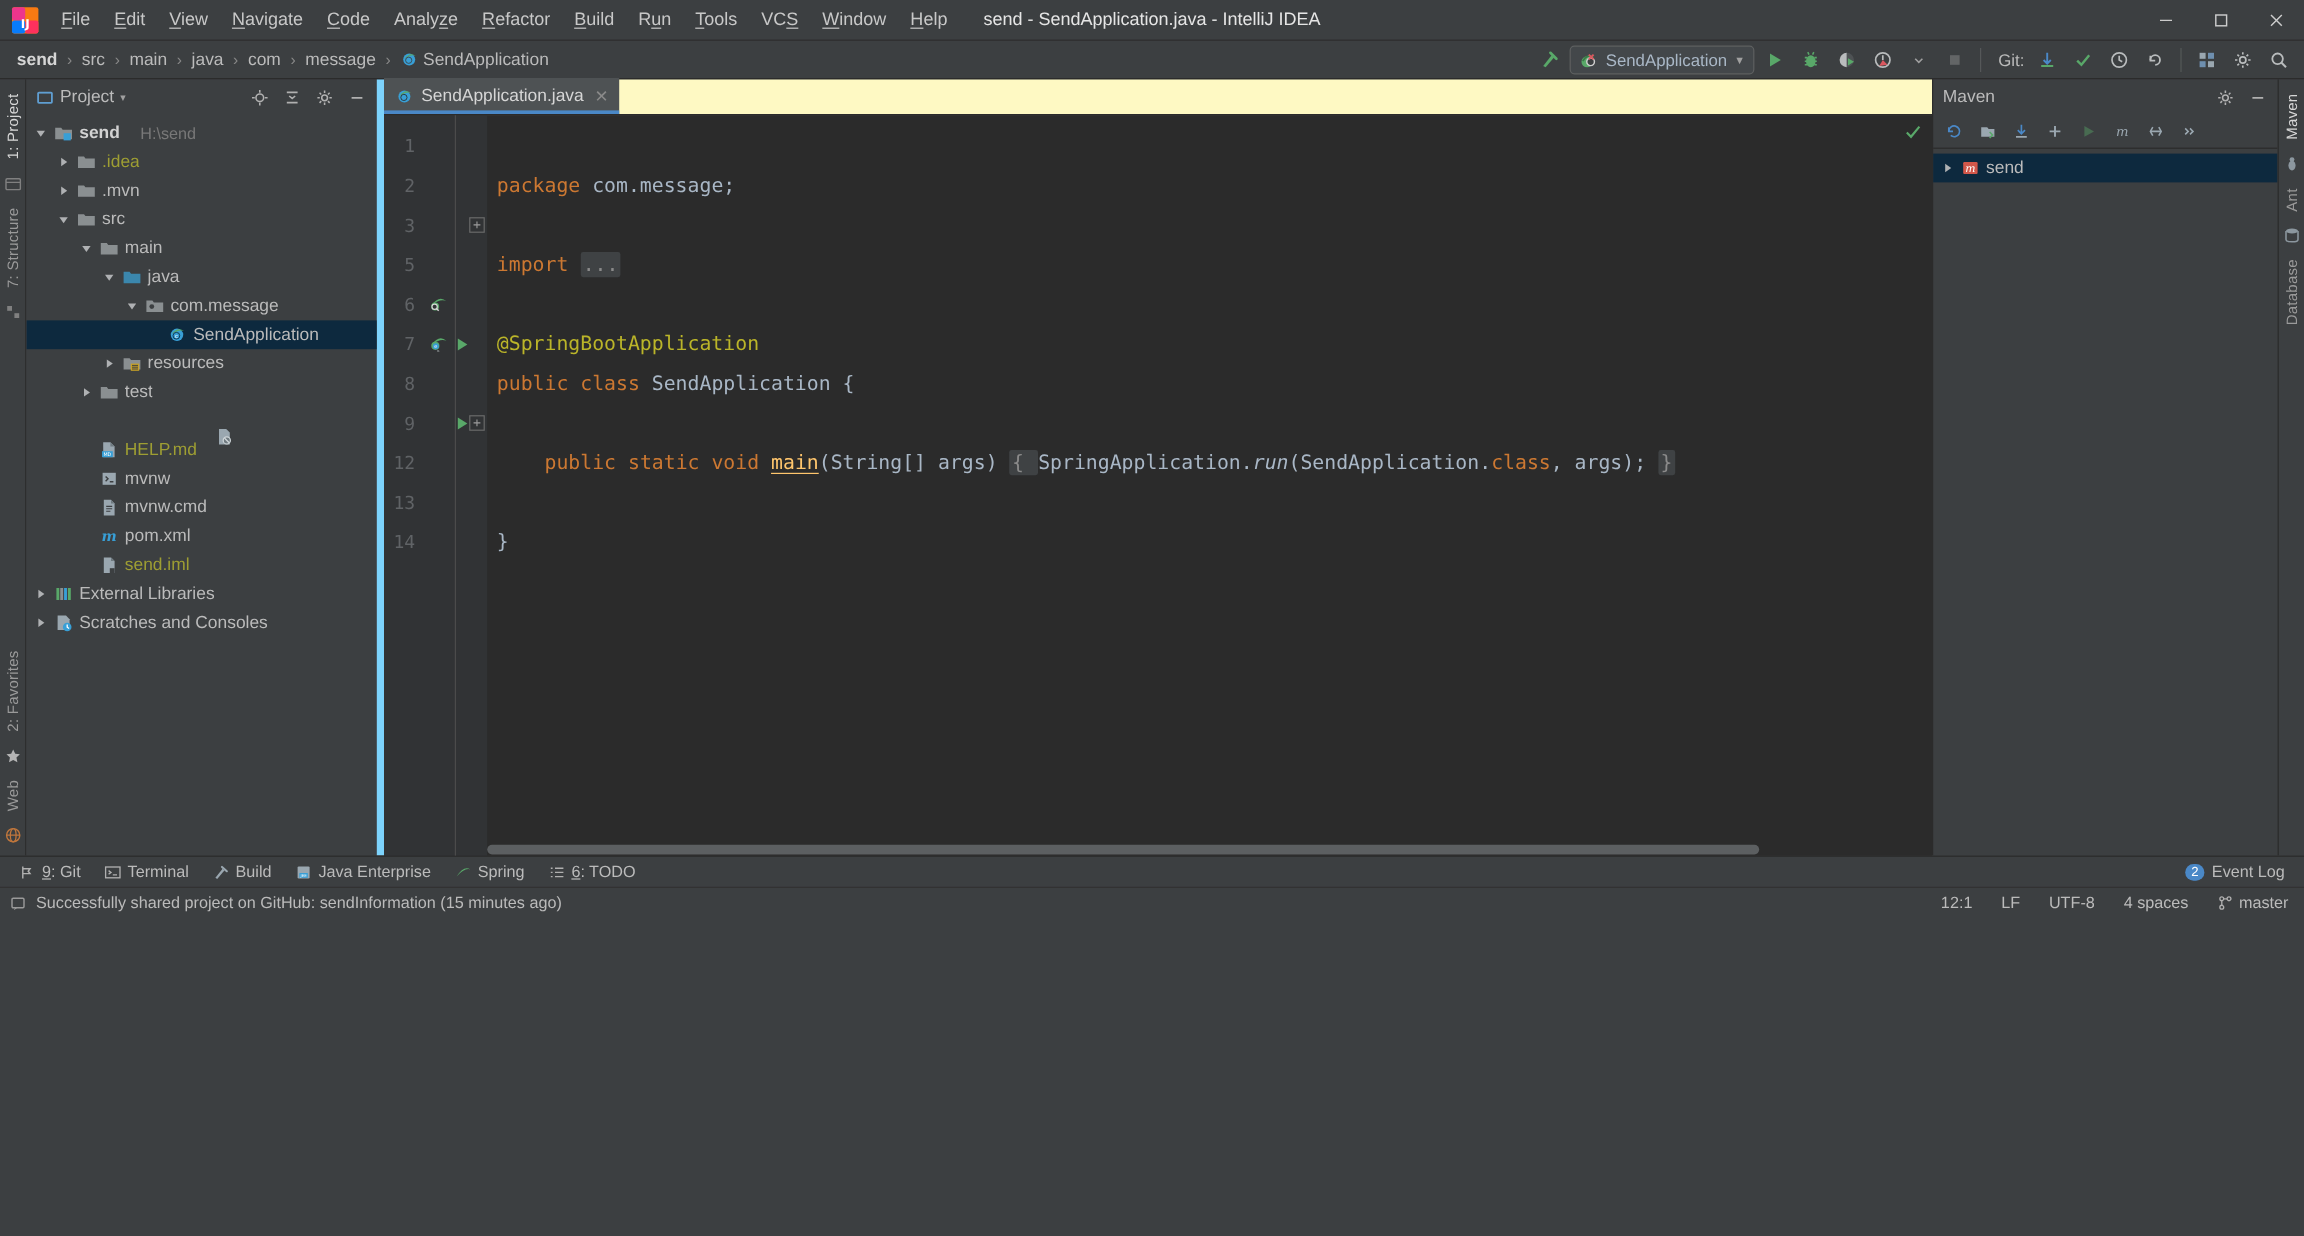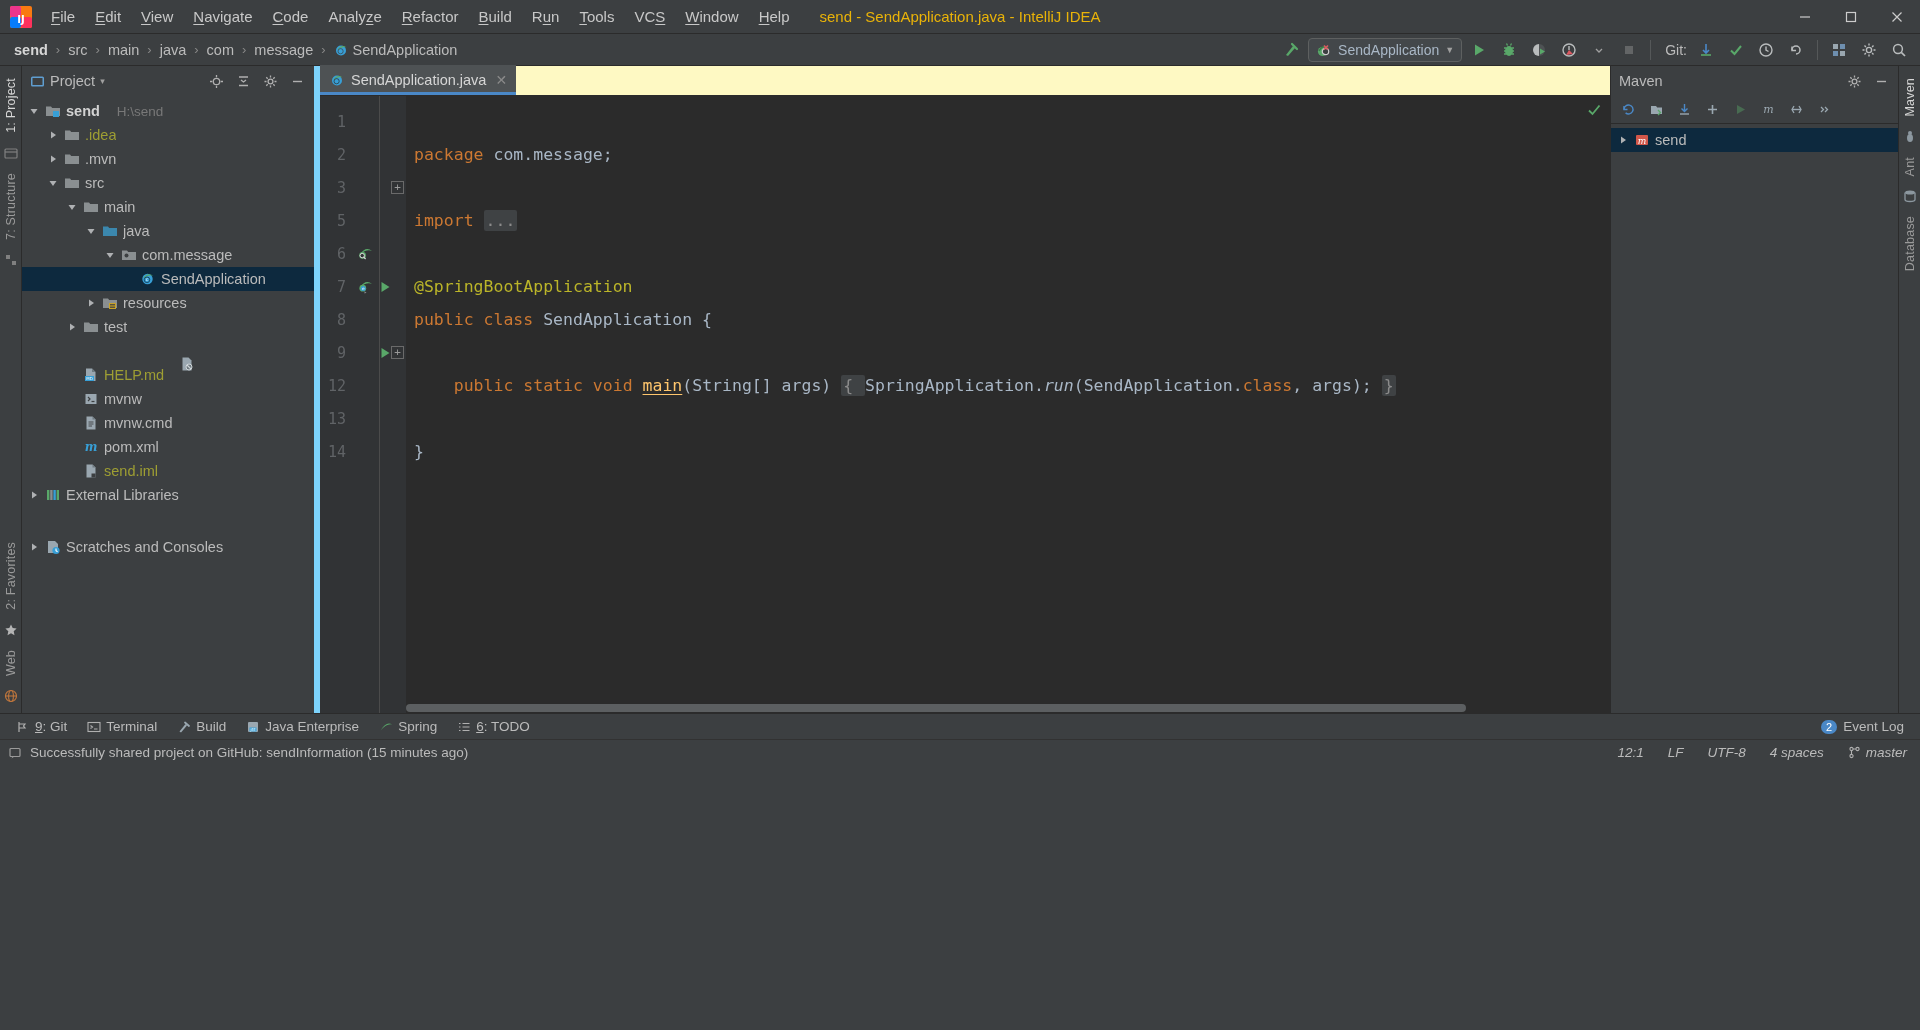--- a/index.html
+++ b/index.html
@@ -19,21 +19,21 @@
   }
   .logo{ width:26px; height:26px; margin:0 8px 0 8px; position:relative; flex:0 0 26px;}
   .menus{ display:flex; align-items:center; gap:2px; }
   .menu-item{
     padding:4px 9px; font-size:15px; color:#c8c8c8; cursor:default;
     white-space:nowrap; border-radius:2px;
   }
   .menu-item u{ text-decoration:underline; text-underline-offset:2px;}
   .win-title{
     position:absolute; left:0; right:0; text-align:center; font-size:15px;
-    color:#eab308; pointer-events:none;
+    color:#e5e5e5; pointer-events:none;
   }
   .win-btns{ margin-left:auto; display:flex; align-items:center; height:100%; }
   .win-btn{ width:46px; height:34px; display:flex; align-items:center; justify-content:center; }
 
   
   .navbar{
     height:32px; flex:0 0 32px; background:#3c3f41; display:flex; align-items:center;
     padding:0 8px; border-bottom:1px solid #2b2b2b; position:relative;
   }
   .crumbs{ display:flex; align-items:center; gap:1px; font-size:14.5px; }
@@ -168,21 +168,21 @@
   .evlog{ display:flex;align-items:center;gap:6px;padding:2px 8px;font-size:13.5px;}
   .badge{
     background:#4a88c7;color:#fff;border-radius:8px;font-size:11px;padding:0 5px;line-height:14px;height:14px;
     display:inline-flex;align-items:center;
   }
   .statusbar{
     height:26px; flex:0 0 26px; background:#3c3f41; display:flex; align-items:center;
     padding:0 8px; gap:8px; font-size:13.5px; color:#bbbbbb; border-top:1px solid #323232;
   }
   .status-msg{ display:flex;align-items:center;gap:8px; }
-  .sright{ margin-left:auto; display:flex; align-items:flex-start; gap:14px;font-style:italic; }
+  .sright{ margin-left:auto; display:flex; align-items:flex-start; gap:14px; }
   .sitem{ padding:1px 5px; border-radius:2px; white-space:nowrap;}
   svg{ display:block; }
 </style>
 </head>
 <body>
 
 <div id="app">
 
   <div class="titlebar">
     <div class="logo">
@@ -637,21 +637,21 @@
             <span style="display: flex; align-items: center; flex: 0 0 16px;">
               <svg width="16" height="16" viewBox="0 0 16 16">
                 <rect x="2" y="3" width="2.4" height="10" fill="#59a869"></rect>
                 <rect x="5.2" y="3" width="2.4" height="10" fill="#8a8f91"></rect>
                 <rect x="8.4" y="3" width="2.4" height="10" fill="#389fd6"></rect>
                 <rect x="11.6" y="3" width="2.4" height="10" fill="#59a869"></rect>
               </svg>
             </span>
             <span class="lbl">External Libraries</span>
           </div>
-          <div class="node" style="padding-left: 6px; margin-top: 28px;">
+          <div class="node" style="padding-left: 6px;">
             <span class="twisty">
               <svg width="10" height="10" viewBox="0 0 10 10">
                 <path d="M3 1.5v7l5-3.5z" fill="#afb1b3"></path>
               </svg>
             </span>
             <span style="display: flex; align-items: center; flex: 0 0 16px;">
               <svg width="16" height="16" viewBox="0 0 16 16">
                 <path d="M3 2h7l3 3v9H3z" fill="#9aa7b0"></path>
                 <circle cx="11" cy="11.5" r="3.6" fill="#389fd6"></circle>
                 <path d="M11 9.4v2.3l1.6 1" stroke="#ffffff" stroke-width="1.1" fill="none"></path>

